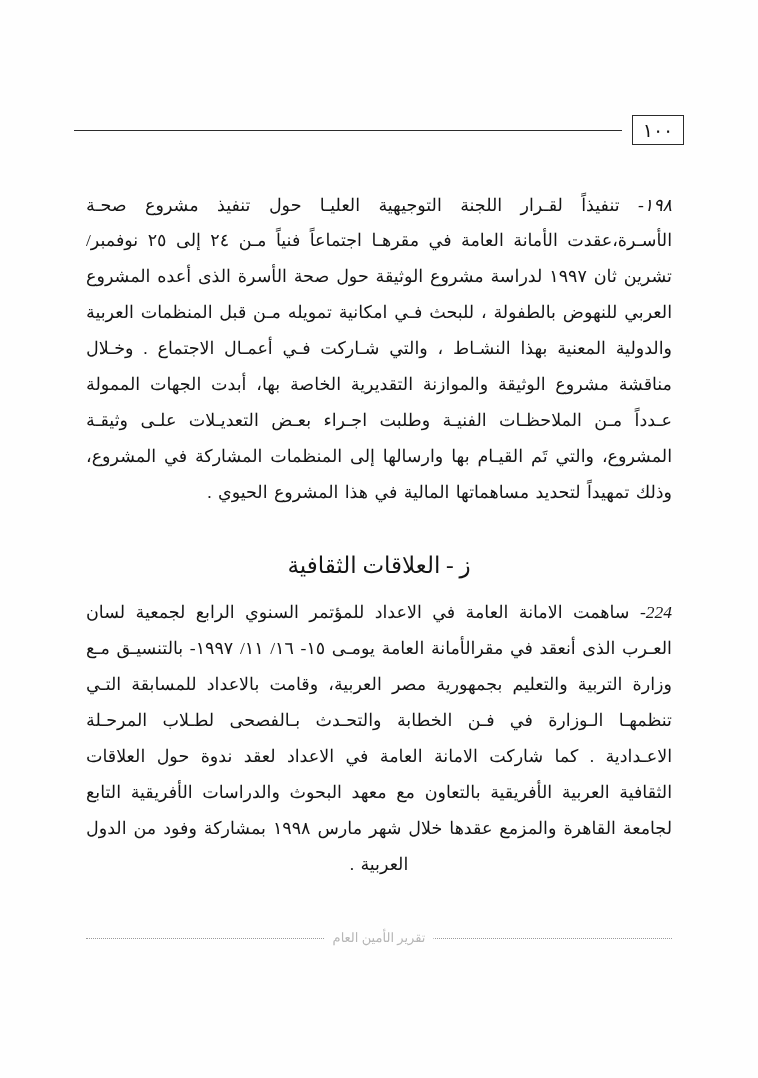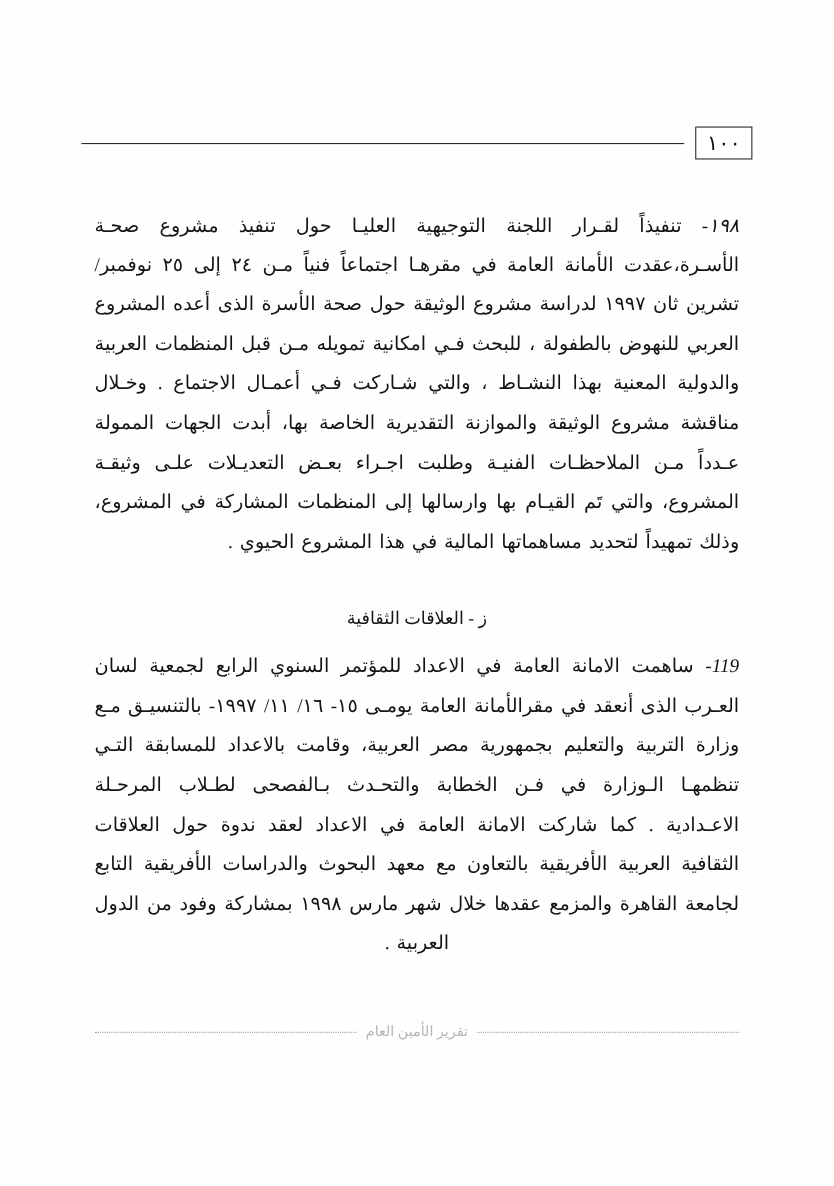--- a/index.html
+++ b/index.html
@@ -74,21 +74,21 @@
     text-align-last: right;
   }
   .para .num {
     white-space: nowrap;
     font-style: italic;
   }
 
   .section-heading {
     margin-top: 42px;
     margin-bottom: 16px;
-    font-size: 16px;
+    font-size: 23px;
     color: #141414;
     text-align: center;
     letter-spacing: 0.5px;
   }
 
   .para.second {
     margin-top: 6px;
   }
 
   
@@ -132,21 +132,21 @@
   <div class="content">
 
     <p class="para first">
       <span class="num">١٩٨-</span>
       <span>تنفيذاً لقـرار اللجنة التوجيهية العليـا حول تنفيذ مشروع صحـة الأسـرة،عقدت الأمانة العامة في مقرهـا اجتماعاً فنياً مـن ٢٤ إلى ٢٥ نوفمبر/ تشرين ثان ١٩٩٧ لدراسة مشروع الوثيقة حول صحة الأسرة الذى أعده المشروع العربي للنهوض بالطفولة ، للبحث فـي امكانية تمويله مـن قبل المنظمات العربية والدولية المعنية بهذا النشـاط ، والتي شـاركت فـي أعمـال الاجتماع . وخـلال مناقشة مشروع الوثيقة والموازنة التقديرية الخاصة بها، أبدت الجهات الممولة عـدداً مـن الملاحظـات الفنيـة وطلبت اجـراء بعـض التعديـلات علـى وثيقـة المشروع، والتي تَم القيـام بها وارسالها إلى المنظمات المشاركة في المشروع، وذلك تمهيداً لتحديد مساهماتها المالية في هذا المشروع الحيوي .</span>
     </p>
 
     <div class="section-heading">ز  -  العلاقات الثقافية</div>
 
     <p class="para second">
-      <span class="num">119-</span>
+      <span class="num">224-</span>
       <span>ساهمت الامانة العامة في الاعداد للمؤتمر السنوي الرابع لجمعية لسان العـرب الذى أنعقد في مقرالأمانة العامة يومـى ١٥- ١٦/ ١١/ ١٩٩٧- بالتنسيـق مـع وزارة التربية والتعليم بجمهورية مصر العربية، وقامت بالاعداد للمسابقة التـي تنظمهـا الـوزارة في فـن الخطابة والتحـدث بـالفصحى لطـلاب المرحـلة الاعـدادية . كما شاركت الامانة العامة في الاعداد لعقد ندوة حول العلاقات الثقافية العربية الأفريقية بالتعاون مع معهد البحوث والدراسات الأفريقية التابع لجامعة القاهرة والمزمع عقدها خلال شهر مارس ١٩٩٨ بمشاركة وفود من الدول العربية .</span>
     </p>
 
   </div>
 
   <div class="footer">
     <div class="footer-rule"></div>
     <div class="footer-text">تقرير الأمين العام</div>
   </div>
 

